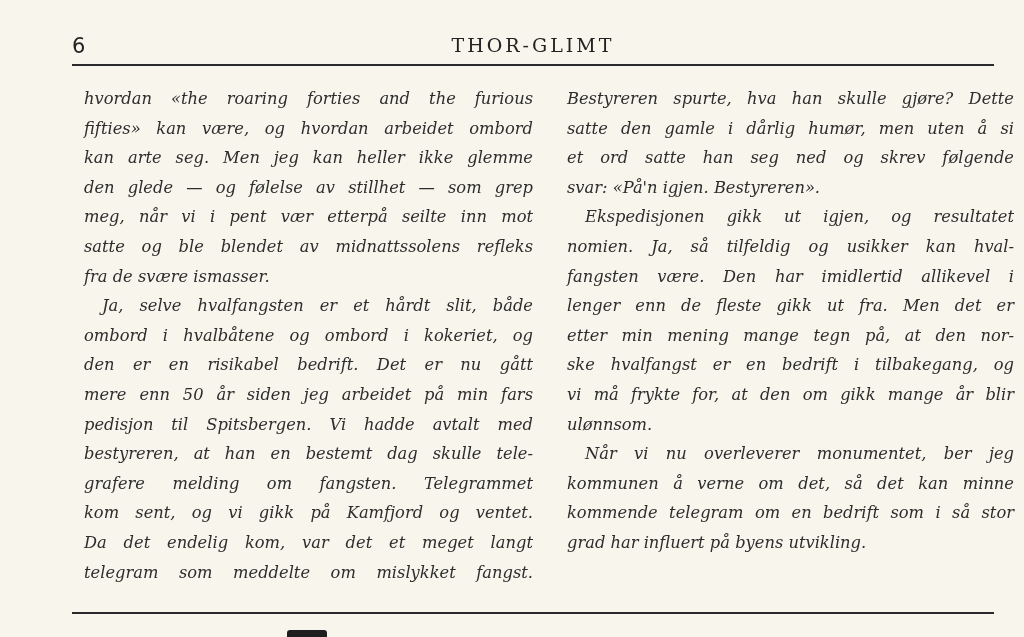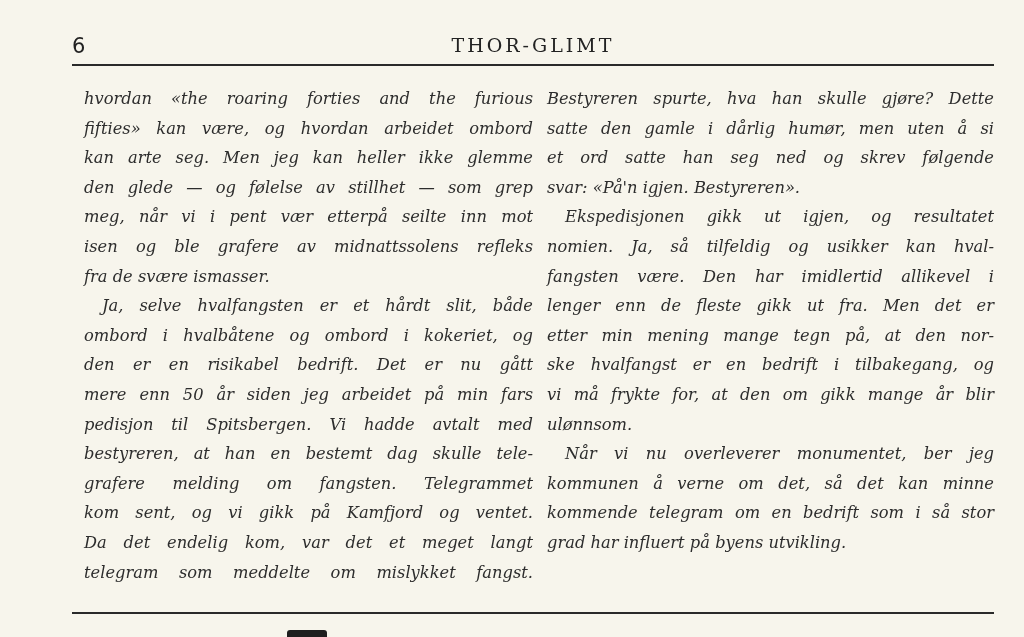--- a/index.html
+++ b/index.html
@@ -48,21 +48,21 @@
       top: 84px;
       width: 450px;
       font-family: "DejaVu Serif", serif;
       font-style: italic;
       font-size: 16.3px;
       line-height: 29.6px;
       text-align: justify;
       color: #2d2d2d;
     }
     .column.left { left: 84px; width: 449px; }
-    .column.right { left: 547px; width: 447px; }
+    .column.right { left: 567px; width: 447px; }
     .line {
       display: block;
       white-space: nowrap;
       text-align-last: justify;
       text-align: justify;
     }
     .line.last {
       text-align-last: left;
     }
     .line.indent {
@@ -84,21 +84,21 @@
 <div class="page-number">6</div>
 <div class="running-head">THOR-GLIMT</div>
 <div class="rule top"></div>
 
 <div class="column left">
   <span class="line">hvordan «the roaring forties and the furious</span>
   <span class="line">fifties» kan være, og hvordan arbeidet ombord</span>
   <span class="line">kan arte seg. Men jeg kan heller ikke glemme</span>
   <span class="line">den glede — og følelse av stillhet — som grep</span>
   <span class="line">meg, når vi i pent vær etterpå seilte inn mot</span>
-  <span class="line">isen og ble grafere av midnattssolens refleks</span>
+  <span class="line">satte og ble blendet av midnattssolens refleks</span>
   <span class="line last">fra de svære ismasser.</span>
   <span class="line indent">Ja, selve hvalfangsten er et hårdt slit, både</span>
   <span class="line">ombord i hvalbåtene og ombord i kokeriet, og</span>
   <span class="line">den er en risikabel bedrift. Det er nu gått</span>
   <span class="line">mere enn 50 år siden jeg arbeidet på min fars</span>
   <span class="line">pedisjon til Spitsbergen. Vi hadde avtalt med</span>
   <span class="line">bestyreren, at han en bestemt dag skulle tele-</span>
   <span class="line">grafere melding om fangsten. Telegrammet</span>
   <span class="line">kom sent, og vi gikk på Kamfjord og ventet.</span>
   <span class="line">Da det endelig kom, var det et meget langt</span>

